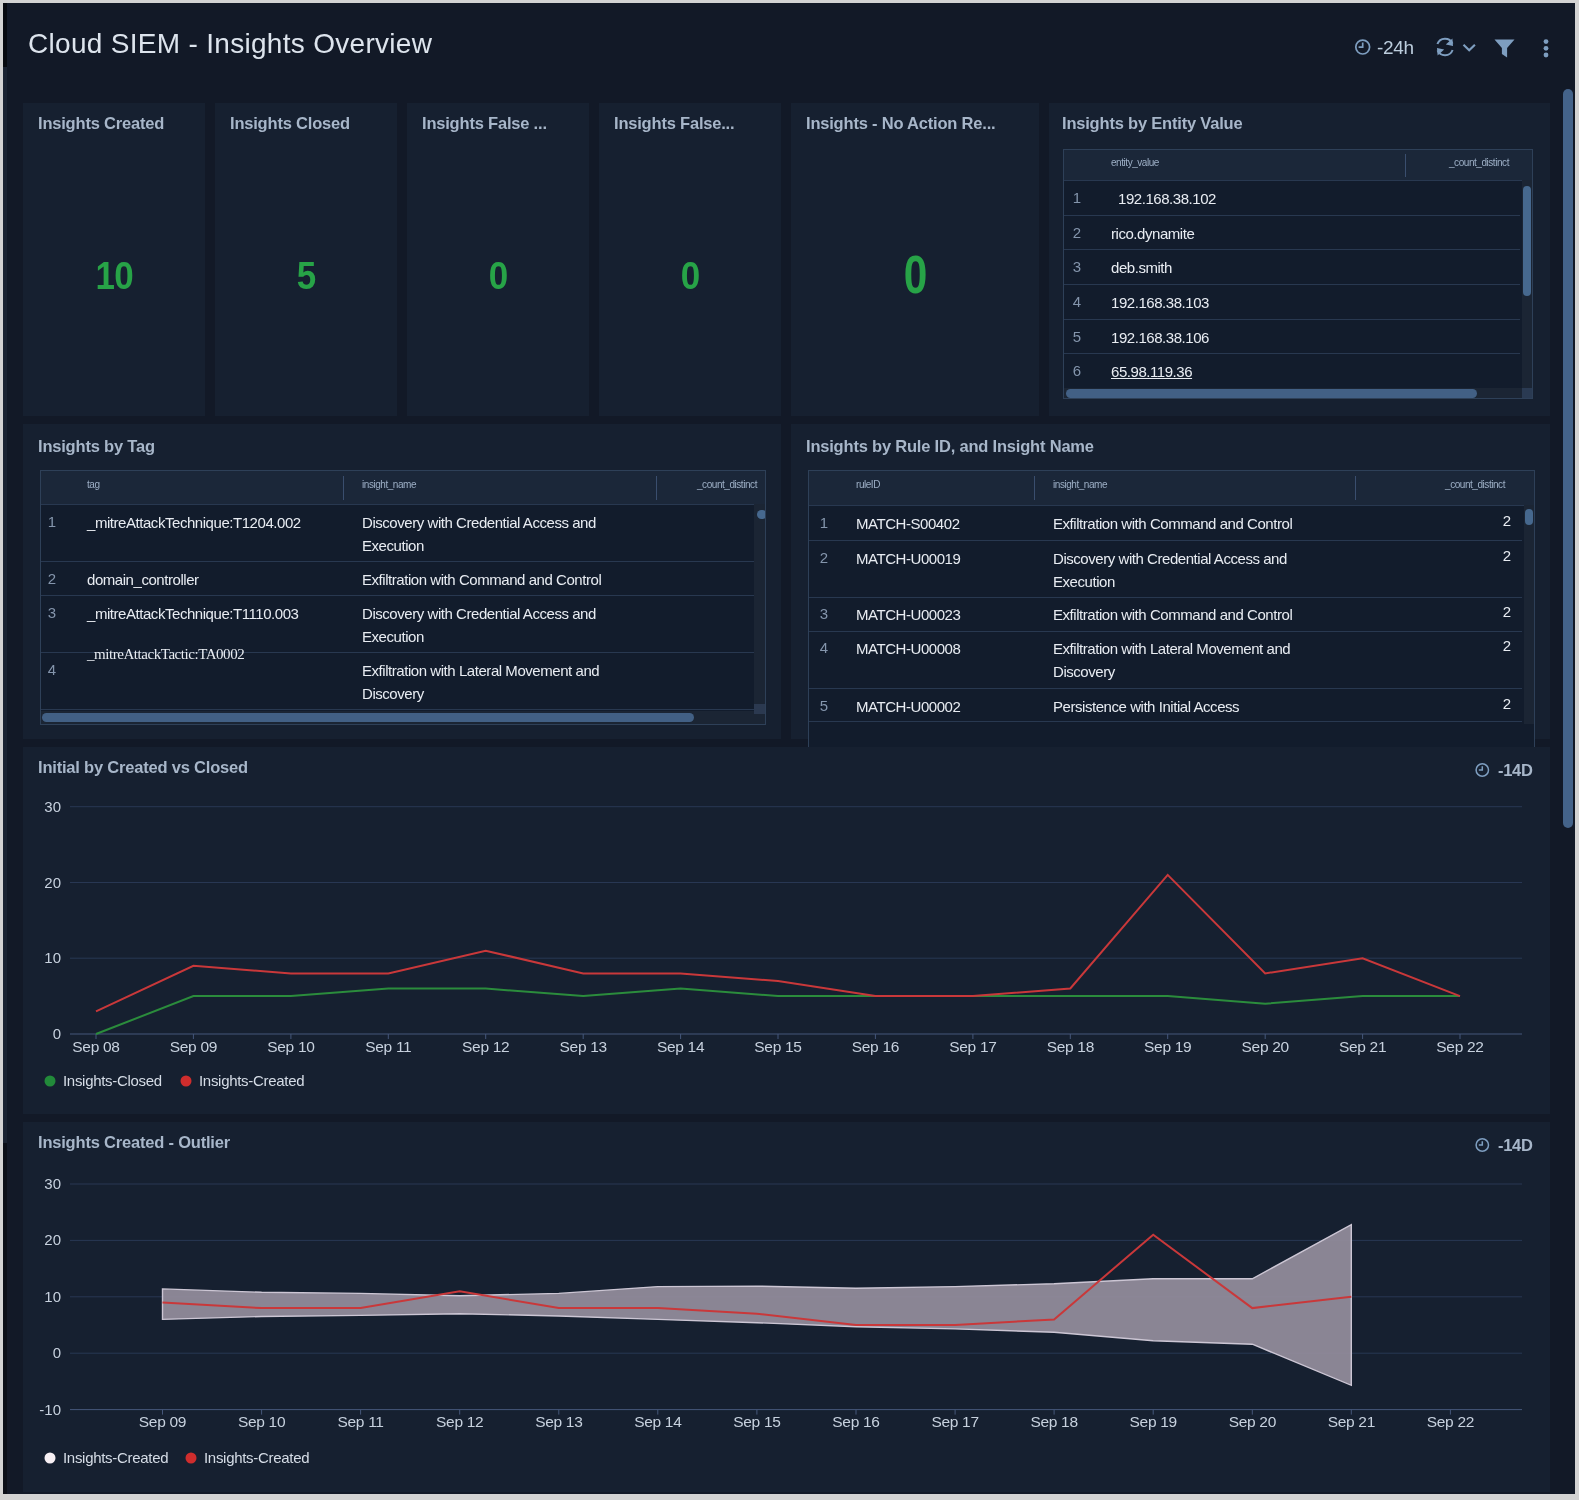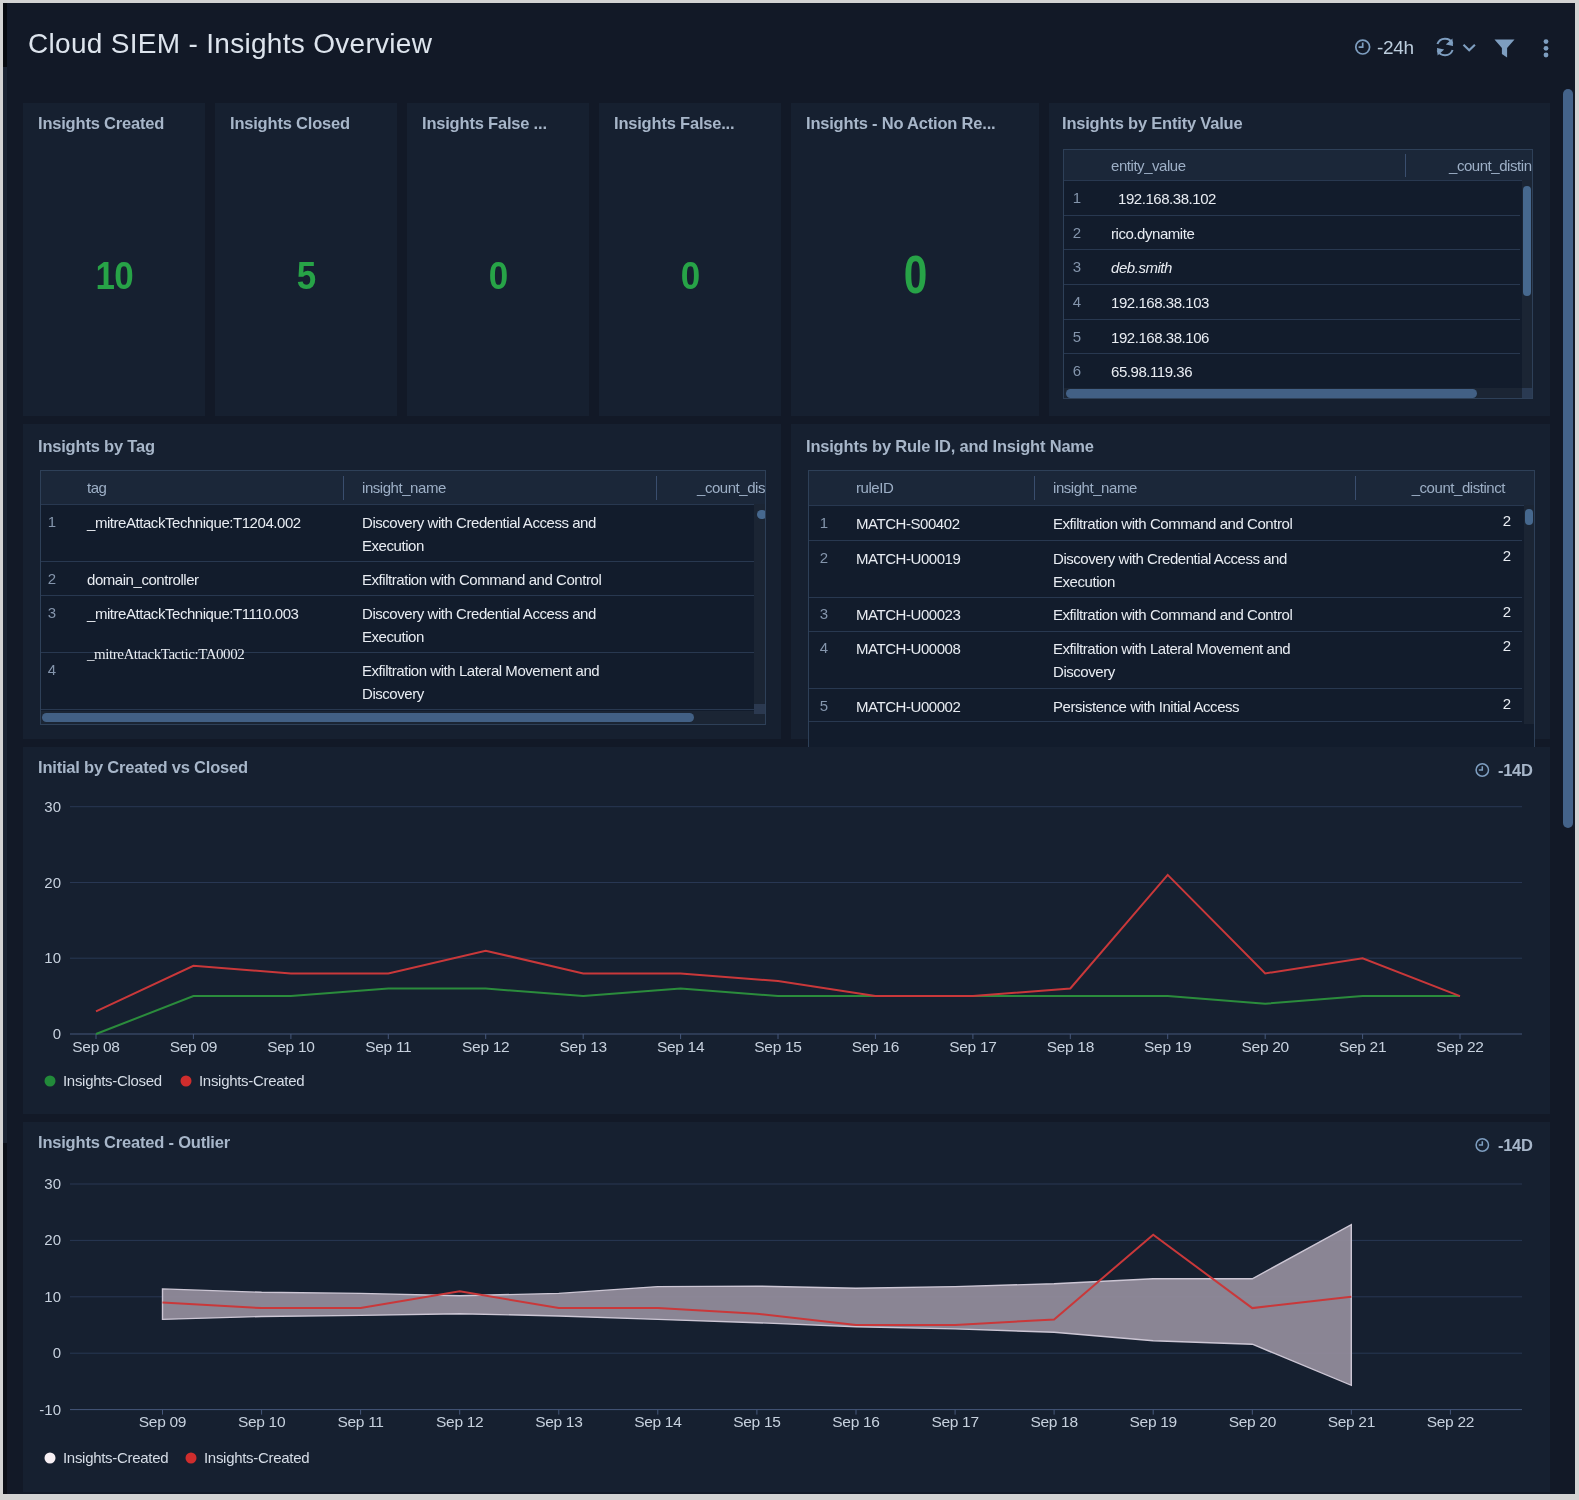--- a/index.html
+++ b/index.html
@@ -3,21 +3,21 @@
 
 *{margin:0;padding:0;box-sizing:border-box;}
 html,body{width:1579px;height:1500px;background:#121927;overflow:hidden;
   font-family:"Liberation Sans",sans-serif;}
 .abs{position:absolute;}
 .panel{position:absolute;background:#162030;}
 .ptitle{position:absolute;font-size:16.5px;font-weight:600;color:#a7b6c9;letter-spacing:-.2px;}
 .bignum{position:absolute;font-weight:700;color:#27a347;text-align:center;}
 .tbl{position:absolute;background:#121c2c;border:1px solid #2e4058;overflow:hidden;}
 .thead{position:absolute;left:0;right:0;top:0;background:#1b2739;}
-.thead span{position:absolute;font-size:15px;letter-spacing:-.45px;color:#9dafc6;}
+.thead span{position:absolute;font-size:10px;letter-spacing:-.45px;color:#9dafc6;}
 .coldiv{position:absolute;width:1px;background:#3a4e6e;}
 .rowsep{position:absolute;left:0;right:0;height:1px;background:#283850;}
 .rnum{position:absolute;font-size:15px;color:#8495ac;}
 .cell{position:absolute;font-size:15px;letter-spacing:-.45px;color:#e8ecf2;line-height:23px;}
 .c2{position:absolute;font-size:15px;color:#e8ecf2;}
 
 </style></head><body>
 <div class="abs" style="left:0;top:0;width:1579px;height:3px;background:#d3d3d3"></div>
 <div class="abs" style="left:0;top:0;width:3px;height:1500px;background:#d3d3d3"></div>
 <div class="abs" style="left:1575px;top:0;width:4px;height:1500px;background:#d3d3d3"></div>
@@ -73,30 +73,30 @@
     </div>
 <div class="coldiv" style="left:341px;top:4px;height:23px;"></div>
 <div class="rowsep" style="top:30.0px;right:0px;"></div>
 <div class="rnum" style="left:5px;top:39px;width:16px;text-align:center;">1</div>
 <div class="cell" style="left:54px;top:37px;">192.168.38.102</div>
 <div class="rowsep" style="top:64.7px;right:12px;"></div>
 <div class="rnum" style="left:5px;top:74px;width:16px;text-align:center;">2</div>
 <div class="cell" style="left:47px;top:72px;">rico.dynamite</div>
 <div class="rowsep" style="top:99.3px;right:12px;"></div>
 <div class="rnum" style="left:5px;top:108px;width:16px;text-align:center;">3</div>
-<div class="cell" style="left:47px;top:106px;font-style:italic;">deb.smith</div>
+<div class="cell" style="left:47px;top:106px;">deb.smith</div>
 <div class="rowsep" style="top:134.0px;right:12px;"></div>
 <div class="rnum" style="left:5px;top:143px;width:16px;text-align:center;">4</div>
 <div class="cell" style="left:47px;top:141px;">192.168.38.103</div>
 <div class="rowsep" style="top:168.7px;right:12px;"></div>
 <div class="rnum" style="left:5px;top:178px;width:16px;text-align:center;">5</div>
 <div class="cell" style="left:47px;top:176px;">192.168.38.106</div>
 <div class="rowsep" style="top:203.4px;right:12px;"></div>
 <div class="rnum" style="left:5px;top:212px;width:16px;text-align:center;">6</div>
-<div class="cell" style="left:47px;top:210px;">65.98.119.36</div>
+<div class="cell" style="left:47px;top:210px;text-decoration:underline;">65.98.119.36</div>
 <div class="abs" style="left:458px;top:30px;width:10px;height:208px;background:#1b2534"></div>
 <div class="abs" style="left:459px;top:36px;width:8px;height:110px;border-radius:4px;background:#46688e"></div>
 <div class="abs" style="left:0px;top:238px;width:468px;height:11px;background:#1b2534"></div>
 <div class="abs" style="left:2px;top:239px;width:411px;height:9px;border-radius:4.5px;background:#426085"></div>
 <div class="abs" style="left:458px;top:238px;width:10px;height:11px;background:#2a3a52"></div>
 </div>
 <div class="panel" style="left:23px;top:424px;width:758px;height:315px;"></div>
 <div class="ptitle" style="left:38px;top:437px;">Insights by Tag</div>
 <div class="tbl" style="left:40px;top:470px;width:726px;height:255px;">
 <div class="thead" style="height:33px;">

